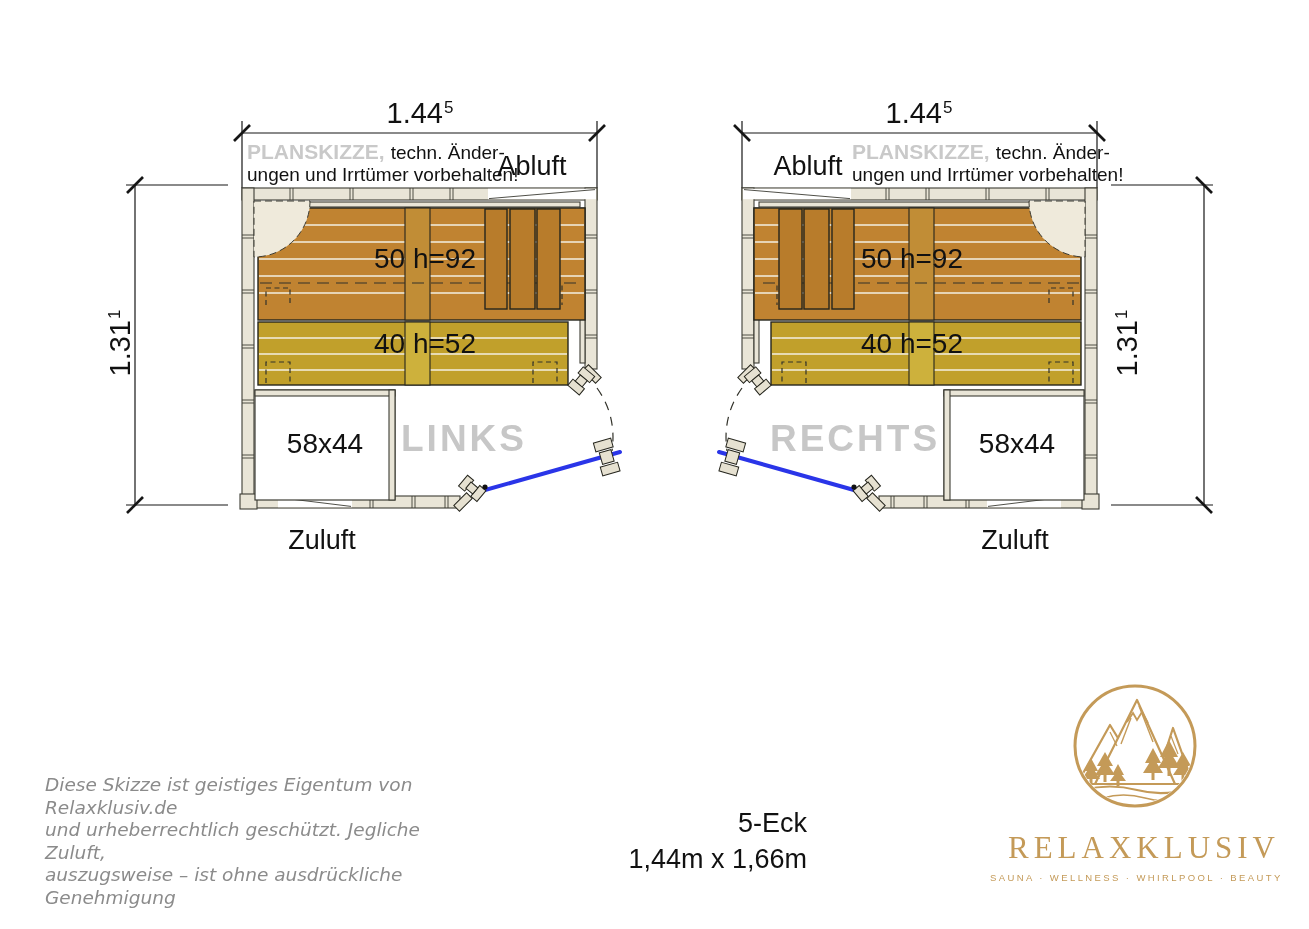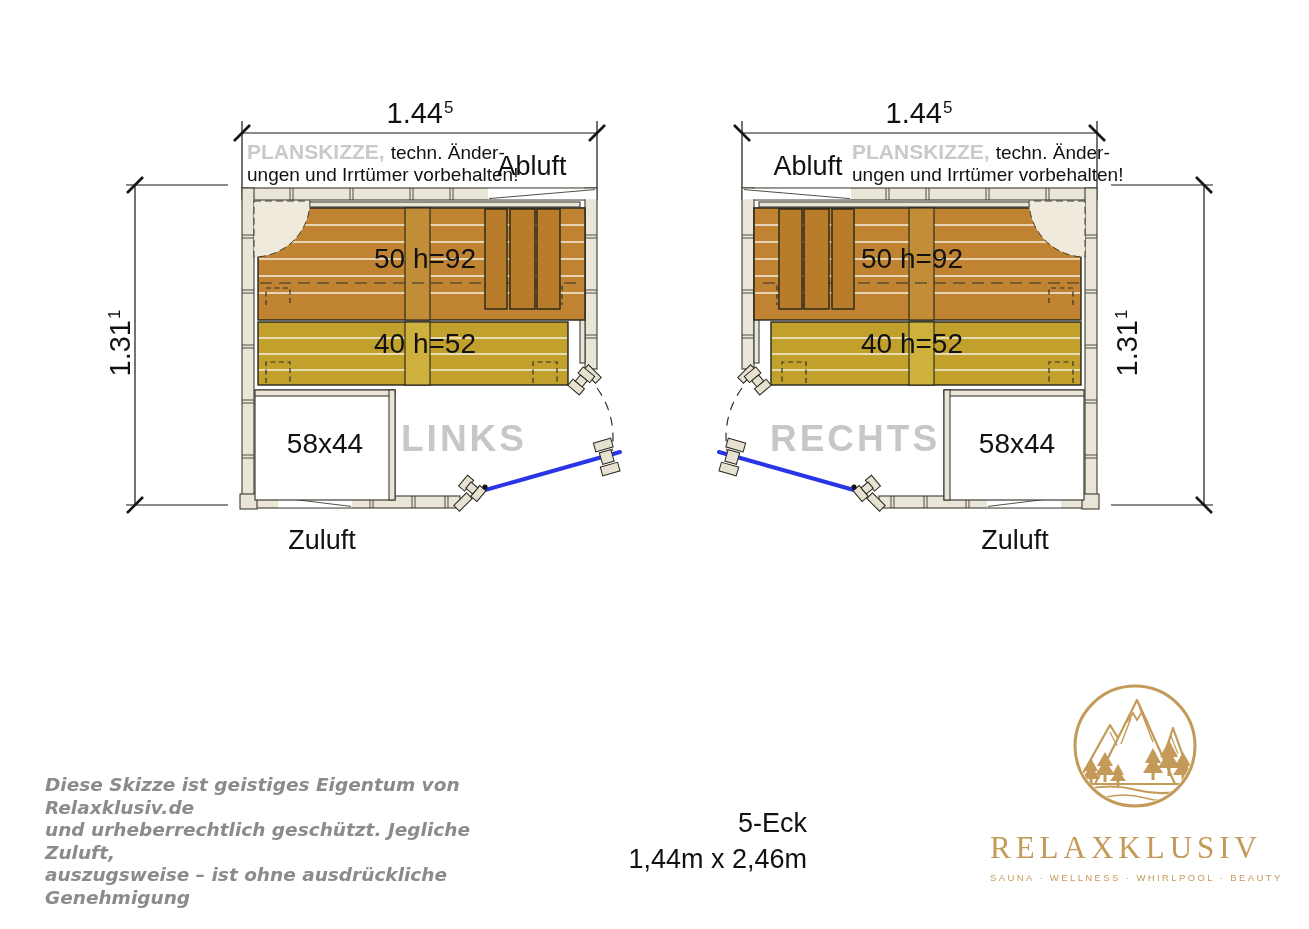--- a/index.html
+++ b/index.html
@@ -35,27 +35,27 @@
   .t-note{font-size:19px;fill:#111;}
   .t-note-gray{fill:#c9c9c9;font-weight:bold;font-size:21px;}
   .t-air{font-size:27px;fill:#111;}
   .t-bench{font-size:28px;fill:#111;}
   .t-mark{font-size:37px;font-weight:bold;fill:#c7c7c7;letter-spacing:3px;}
 
   
   .copyright{position:absolute;left:45px;top:774px;width:430px;
              font-family:"DejaVu Sans",sans-serif;font-style:italic;
              font-size:18.5px;line-height:22.5px;color:#8b8b8b;}
-  .copyright span{display:block;font-weight:bold;}
+  .copyright span{display:block;}
   .model-block{position:absolute;left:527px;top:808px;width:280px;text-align:right;
                font-size:27px;color:#111;}
   .model-block .size{margin-top:5px;}
 
   
-  .logo{position:absolute;left:990px;top:680px;width:290px;text-align:left;color:#c49a58;}
+  .logo{position:absolute;left:990px;top:680px;width:290px;text-align:right;color:#c49a58;}
   .logo svg{display:block;margin:0 auto;}
   .brand{font-family:"Liberation Serif",serif;font-size:31px;letter-spacing:5px;
          margin-top:16px;white-space:nowrap;}
   .tagline{font-size:9.5px;letter-spacing:2.4px;margin-top:6px;white-space:nowrap;}
   .gold-stroke{stroke:#c49a58;fill:none;}
   .gold-fill{fill:#c49a58;}
   .mtn{fill:#ffffff;stroke:#c49a58;stroke-width:2.2;stroke-linejoin:round;}
 </style>
 </head>
 <body>
@@ -348,21 +348,21 @@
 
   <div class="copyright">
     <span>Diese Skizze ist geistiges Eigentum von Relaxklusiv.de</span>
     <span>und urheberrechtlich geschützt. Jegliche Zuluft,</span>
     <span>auszugsweise – ist ohne ausdrückliche Genehmigung</span>
 
   </div>
 
   <div class="model-block">
     <div>5-Eck</div>
-    <div class="size">1,44m x 2,46m</div>
+    <div class="size">1,44m x 1,66m</div>
   </div>
 
   <div class="logo">
     <svg width="140" height="134" viewBox="0 0 140 134">
       <clipPath id="lc">
           <circle cx="70" cy="66" r="58"></circle>
         </clipPath>
       <circle class="gold-stroke" cx="70" cy="66" r="60" stroke-width="3"></circle>
       <g clip-path="url(#lc)">
         <path class="mtn" d="M12,104 L45,45 L64,76 L55,104 Z"></path>

